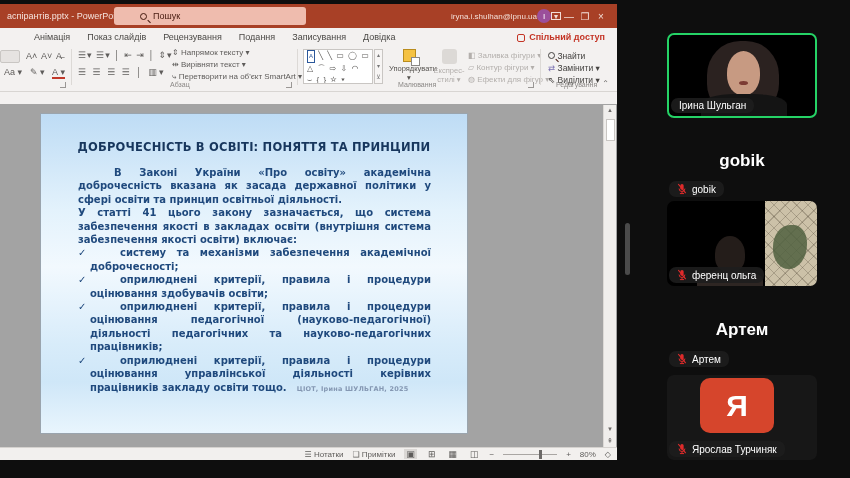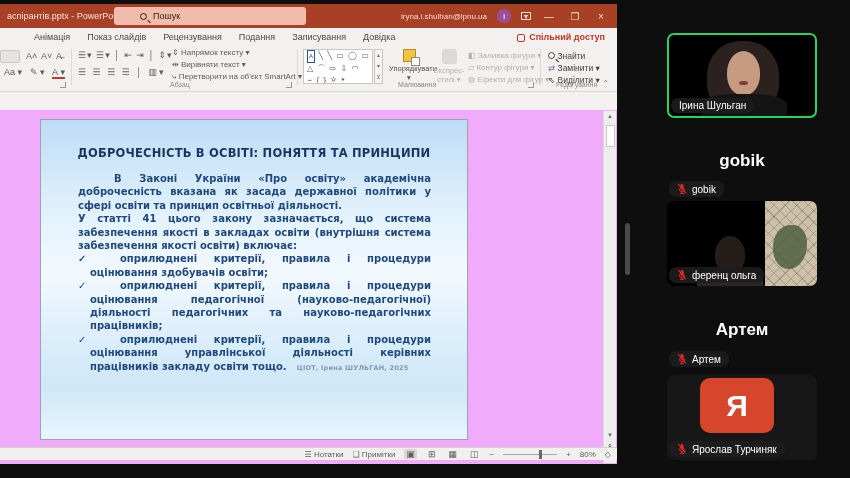--- a/index.html
+++ b/index.html
@@ -10,21 +10,21 @@
   
   .ppt { position:absolute; left:0; top:4px; width:617px; height:456px; background:#f3f1f0; }
 
   .titlebar { position:absolute; left:0; top:0; width:100%; height:24px; background:#a84026; display:flex; align-items:center; }
   .doc-title { color:#f5e3dd; font-size:9px; margin-left:7px; white-space:nowrap; }
   .searchbox { position:absolute; left:114px; top:3px; width:192px; height:18px; background:#efbcae;
                border-radius:3px; display:flex; align-items:center; gap:6px; padding-left:26px;
                color:#45190e; font-size:9px; }
   .mag { width:7px; height:7px; border:1.3px solid #45190e; border-radius:50%; position:relative; display:inline-block; }
   .mag::after { content:""; position:absolute; width:4px; height:1.3px; background:#45190e; transform:rotate(45deg); left:6px; top:7px; }
-  .tb-right { position:absolute; right:0; top:0; height:24px; display:flex; align-items:center; gap:10px; padding-right:8px; }
+  .tb-right { position:absolute; right:0; top:0; height:24px; display:flex; align-items:center; padding-right:8px; }
   .account { color:#f2ddd6; font-size:8px; }
   .avatar { width:14px; height:14px; border-radius:50%; background:#9b4f9b; color:#fff; font-size:8px;
             display:flex; align-items:center; justify-content:center; }
   .winbtn { color:#f2ddd6; font-size:10px; width:16px; text-align:center; cursor:default; }
 
   .tabrow { position:absolute; left:0; top:24px; width:100%; height:18px; background:#f3f1f0; display:flex;
             align-items:center; gap:17px; padding-left:34px; font-size:9px; color:#4a4845; }
   .tab { white-space:nowrap; }
   .share { position:absolute; right:12px; top:0; height:18px; display:flex; align-items:center; gap:4px;
            color:#c43425; font-weight:bold; font-size:9px;text-align:center; }
@@ -47,21 +47,21 @@
   .sq1 { position:relative; width:13px; height:13px; background:#f5c242; border:1px solid #b98c1d; margin:1px auto 2px; }
   .sq2 { position:absolute; width:9px; height:9px; background:#fff; border:1px solid #8a8785; left:7px; top:7px; }
   .qstyles { position:absolute; left:432px; top:2px; width:34px; text-align:center; font-size:7.5px; color:#b3afac; }
   .qsic { width:15px; height:15px; background:#dcd9d6; border-radius:3px; margin:1px auto 2px; }
   .fillrow { position:absolute; left:468px; font-size:8px; color:#b3afac; white-space:nowrap; }
   .editgrp { position:absolute; left:548px; font-size:8.5px; color:#454341; white-space:nowrap; }
   .chev { position:absolute; right:8px; top:33px; color:#6b6967; font-size:8px; }
   .dl { position:absolute; width:6px; height:6px; border-right:1px solid #9a9795; border-bottom:1px solid #9a9795; top:36px; }
 
   
-  .canvas { position:absolute; left:0; top:106px; width:100%; height:354px; background:#f0abfc; }
+  .canvas { position:absolute; left:0; top:100px; width:100%; height:354px; background:#a3a3a3; }
   .slide { position:absolute; left:40px; top:9px; width:428px; height:321px; border:1px solid #9aa4ad;
            background:linear-gradient(180deg,#bedcf5 0%, #e3f2fc 30%, #f2f9fe 48%, #d8ecfa 72%, #cfe7f8 84%, #e9f5fd 100%);
            font-family:"DejaVu Sans", sans-serif; }
   .s-title { margin-top:26px; text-align:center; font-size:11.5px; font-weight:bold; color:#17365d; letter-spacing:0.2px; }
   .s-body { margin:12px 36px 0 37px; font-size:10px; line-height:13.4px; font-weight:bold; color:#1f497d; text-align:justify; }
   .p1 { text-indent:36px; }
   .bullet { position:relative; padding-left:12px; text-indent:30px; }
   .check { position:absolute; left:0; top:0; text-indent:0; }
   .credit { font-size:6.5px; color:#8598b3; font-weight:bold; margin-left:10px; letter-spacing:0.2px; }
 
@@ -204,20 +204,21 @@
     </div>
 
     <div class="canvas">
       <div class="slide">
         <div class="s-title">ДОБРОЧЕСНІСТЬ В ОСВІТІ: ПОНЯТТЯ ТА ПРИНЦИПИ</div>
         <div class="s-body">
           <div class="p1">В Законі України «Про освіту» академічна доброчесність вказана як засада державної політики у сфері освіти та принцип освітньої діяльності.</div>
           <div>У статті 41 цього закону зазначається, що система забезпечення якості в закладах освіти (внутрішня система забезпечення якості освіти) включає:</div>
           <div class="bullet">
             <span class="check">✓</span>
+            <span>систему та механізми забезпечення академічної доброчесності;</span>
           </div>
           <div class="bullet">
             <span class="check">✓</span>
             <span>оприлюднені критерії, правила і процедури оцінювання здобувачів освіти;</span>
           </div>
           <div class="bullet">
             <span class="check">✓</span>
             <span>оприлюднені критерії, правила і процедури оцінювання педагогічної (науково-педагогічної) діяльності педагогічних та науково-педагогічних працівників;</span>
           </div>
           <div class="bullet">

